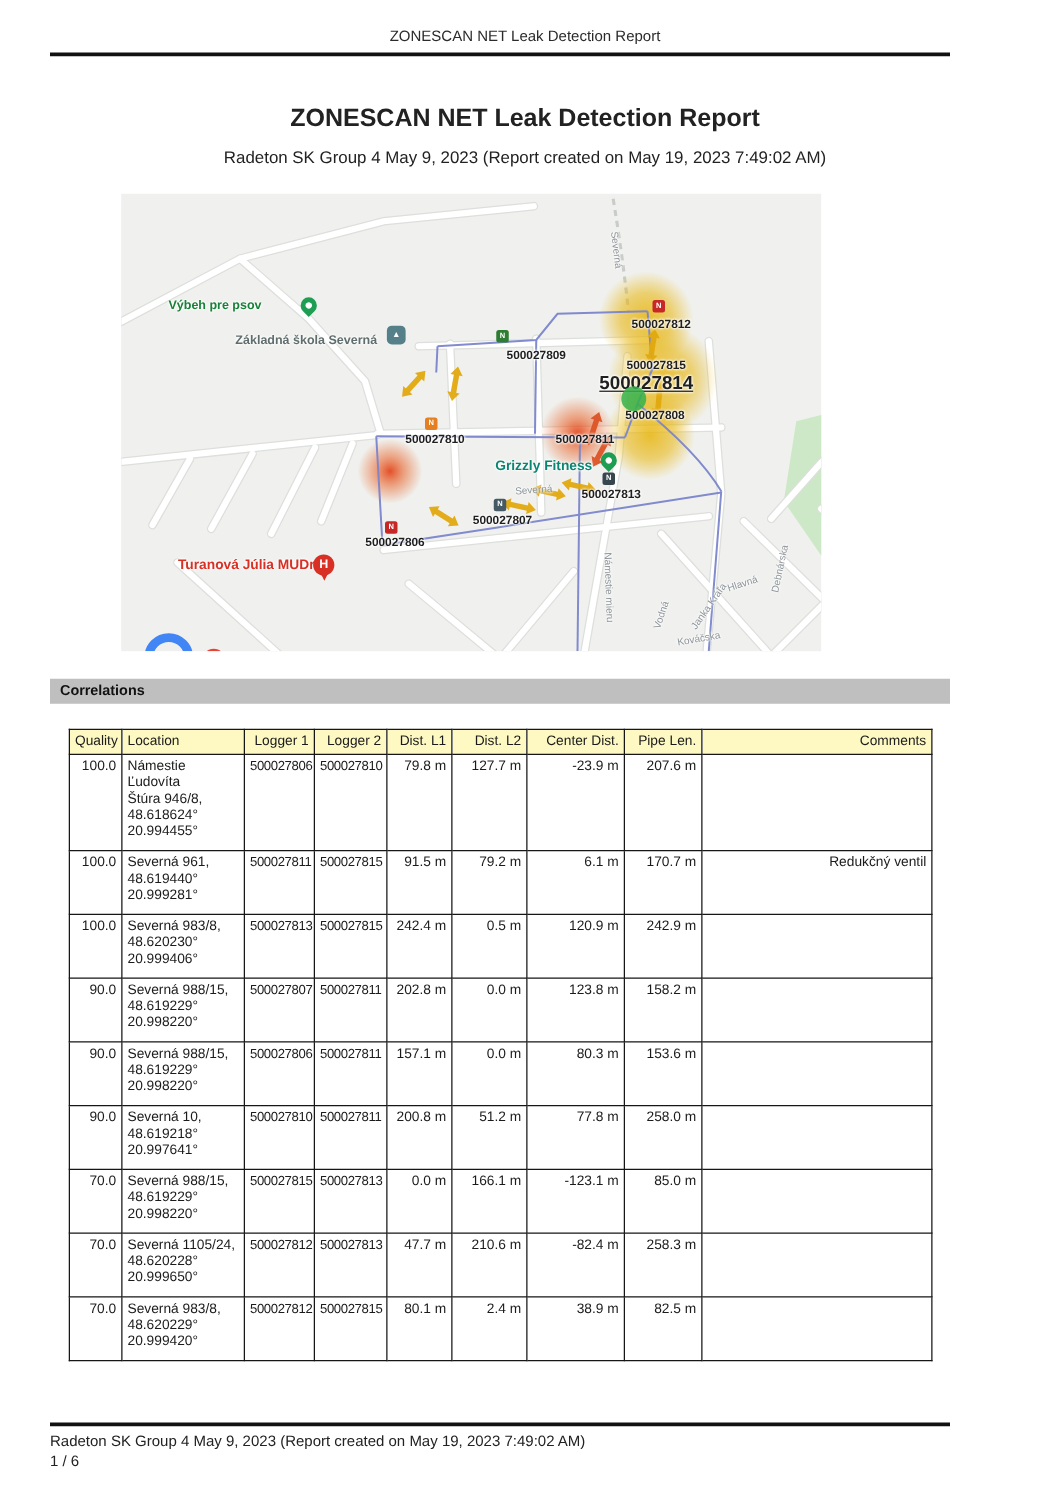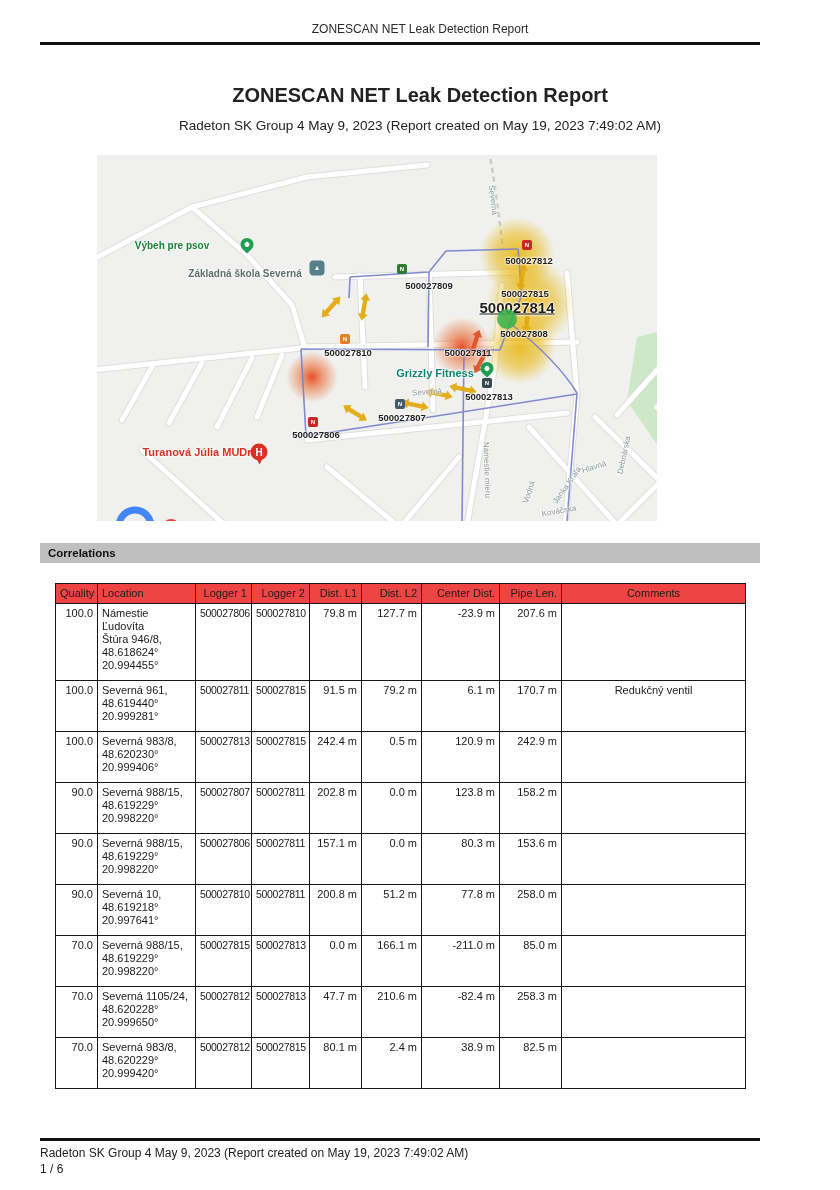--- a/index.html
+++ b/index.html
@@ -21,27 +21,27 @@
 
   
   .secbar{position:absolute;top:543px;left:40px;width:720px;height:20px;background:#bfbfbf;
     font-size:11.5px;font-weight:700;color:#111;line-height:20px;padding-left:8px;box-sizing:border-box;}
 
   
   .tablewrap{position:absolute;top:583px;left:55px;}
   table{border-collapse:collapse;table-layout:fixed;width:690px;font-size:11px;}
   th,td{border:1.5px solid #161616;padding:3px 4px 8px 4px;vertical-align:top;
     overflow:hidden;line-height:13px;}
-  thead th{background:#ef4444;font-weight:400;padding:3px 4px 3px 4px;}
+  thead th{background:#fef9c3;font-weight:400;padding:3px 4px 3px 4px;}
   td.q,th.q{text-align:right;}
   td.loc,th.loc{text-align:left;white-space:pre-line;}
   td.l1,td.l2{text-align:right;font-size:10.5px;letter-spacing:-0.3px;white-space:nowrap;}
   th.l1,th.l2{text-align:right;}
   td.d1,td.d2,td.cd,td.pl,th.d1,th.d2,th.cd,th.pl{text-align:right;white-space:nowrap;}
-  td.cm,th.cm{text-align:center;}
+  td.cm,th.cm{text-align:right;}
 
   
   .map{position:absolute;top:155px;left:97px;width:560px;height:366px;background:#f0f1ee;overflow:hidden;}
   .map svg{position:absolute;left:0;top:0;}
   .maplabels{position:absolute;left:0;top:0;width:656px;height:366px;}
   .mlabel{position:absolute;white-space:nowrap;transform:translate(-50%,-50%);
     text-shadow:0 0 2px #fff,0 0 2px #fff,0 0 3px #fff;}
   .marker{position:absolute;transform:translate(-50%,-50%);}
   .pin{width:13px;height:13px;background:var(--c);border-radius:50% 50% 50% 0;
     transform:translate(-50%,-70%) rotate(-45deg);}
@@ -321,21 +321,21 @@
         </tr>
         <tr>
           <td class="q">70.0</td>
           <td class="loc">Severná 988/15,
 48.619229°
 20.998220°</td>
           <td class="l1">500027815</td>
           <td class="l2">500027813</td>
           <td class="d1">0.0 m</td>
           <td class="d2">166.1 m</td>
-          <td class="cd">-211.0 m</td>
+          <td class="cd">-123.1 m</td>
           <td class="pl">85.0 m</td>
           <td class="cm"></td>
         </tr>
         <tr>
           <td class="q">70.0</td>
           <td class="loc">Severná 1105/24,
 48.620228°
 20.999650°</td>
           <td class="l1">500027812</td>
           <td class="l2">500027813</td>

